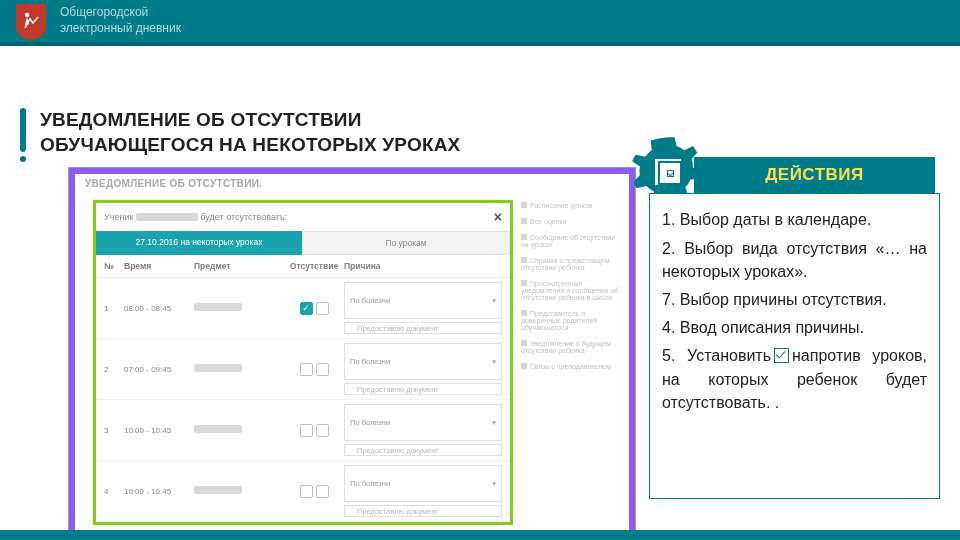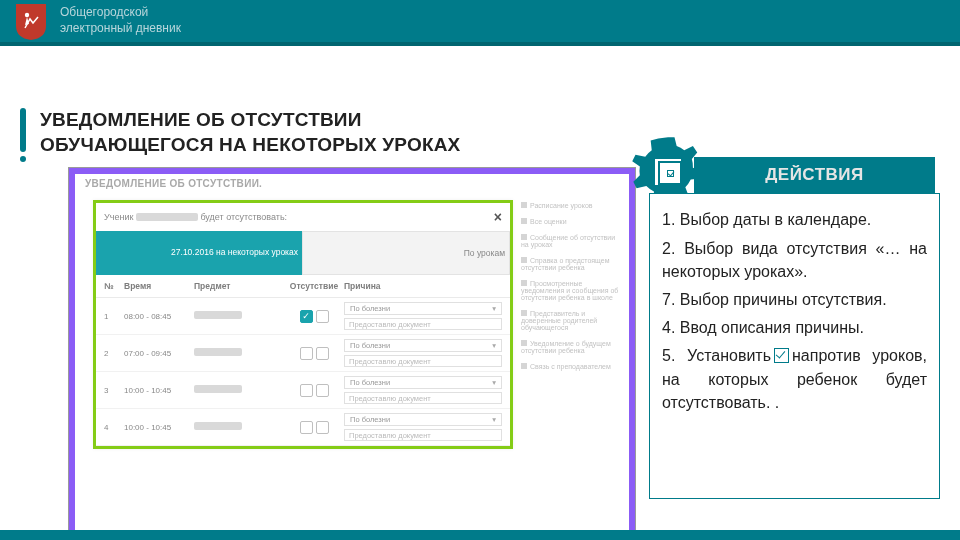--- a/index.html
+++ b/index.html
@@ -19,54 +19,54 @@
 
   .mock { width: 568px; height: 424px; border: 1px solid #9a9a9a; background: #8b5cf6; position: relative; margin-left: 48px; }
   .mock-inner { position: absolute; inset: 6px; background: #fff; }
   .mock-title { font-size: 10px; color: #a9a9a9; font-weight: 700; padding: 4px 6px 8px 10px; letter-spacing: 0.3px; }
   .mock-under { position: absolute; top: 22px; left: 0; right: 0; bottom: 0; }
   .panel { position: absolute; top: 4px; left: 18px; width: 420px; background: #fff; border: 3px solid #84cc16; box-shadow: 0 0 4px rgba(0,0,0,0.06); }
   .panel-head { display: flex; align-items: center; padding: 6px 8px; font-size: 9px; color: #8a8a8a; }
   .grey-blob { display: inline-block; background: #d9d9d9; border-radius: 2px; height: 8px; }
   .panel-close { margin-left: auto; font-size: 14px; color: #555; font-weight: 700; }
   .tabs { display: flex; }
-  .tab { flex: 1; text-align: right; padding: 16px 4px; font-size: 8.5px; }
+  .tab { flex: 1; text-align: center; padding: 6px 4px; font-size: 8.5px; }
   .tab.active { background: #1aa3ad; color: #fff; }
   .tab.inactive { background: #f3f3f3; color: #888; border: 1px solid #e3e3e3; }
   .tbl-head { display: flex; font-size: 8.5px; color: #7e7e7e; padding: 6px 8px; border-bottom: 1px solid #eaeaea; font-weight: 600; }
   .col-n { width: 20px; }
   .col-t { width: 70px; }
   .col-p { width: 90px; }
   .col-a { width: 60px; text-align: center; }
   .col-r { flex: 1; }
   .tbl-rows .row { display: flex; align-items: center; font-size: 8px; color: #888; padding: 4px 8px; border-bottom: 1px solid #f1f1f1; }
   .row .col-a { display: flex; gap: 3px; justify-content: center; }
   .chk { width: 13px; height: 13px; border: 1px solid #bfbfbf; border-radius: 2px; display: inline-flex; align-items: center; justify-content: center; background: #fff; }
   .chk.on { background: #1aa3ad; border-color: #1aa3ad; color: #fff; font-size: 9px; }
-  .reason-box { border: 1px solid #e0e0e0; padding: 1px 5px; font-size: 7.5px; color: #999; display: flex; justify-content: space-between; margin-bottom: 3px; }
+  .reason-box { border: 1px solid #e0e0e0; padding: 13px 5px; font-size: 7.5px; color: #999; display: flex; justify-content: space-between; margin-bottom: 3px; }
   .reason-box .arr { color: #aaa; }
-  .reason-input { height: 12px; background: #fff; border: 1px solid #e0e0e0; font-size: 7.5px; color: #bbb; padding: 1px 4px; }
+  .reason-input { height: 12px; background: #fff; border: 1px solid #e0e0e0; font-size: 7.5px; color: #bbb; padding: 1px 12px; }
 
   .side-menu { position: absolute; top: 2px; right: 6px; width: 104px; font-size: 7px; color: #c2c2c2; }
   .side-menu .mi { padding: 4px 2px; border-bottom: 1px solid rgba(0,0,0,0); }
   .side-menu .mi .dot { display: inline-block; width: 6px; height: 6px; background: #d5d5d5; margin-right: 3px; }
   .cal-row { display: flex; gap: 8px; padding: 6px 18px; }
   .cal { width: 122px; }
   .cal-head { display: flex; justify-content: space-between; font-size: 6.5px; color: #b9b9b9; padding: 0 2px 2px; }
   .cal-grid { display: grid; grid-template-columns: repeat(7, 1fr); gap: 1.5px; }
   .cal-cell { height: 7px; background: #f2f2f2; }
   .cal-cell.p { background: #f6d9e4; }
 
   .actions { flex: 1; height: 332px; position: relative; }
   .gear-badge { position: absolute; top: -34px; left: -28px; width: 92px; height: 78px; display: flex; align-items: center; justify-content: center; }
   .gear-badge svg { width: 88px; height: 78px; }
   .gear-inner { position: absolute; top: -6px; left: 8px; width: 24px; height: 24px; border: 2px solid #007b8a; background: #fff; display: flex; flex-direction: column; align-items: center; justify-content: center; gap: 2px; }
   .gear-inner .ck { width: 7px; height: 7px; border: 1.5px solid #007b8a; position: relative; }
   .gear-inner .ck::after { content: ""; position: absolute; left: 1px; top: -1px; width: 3px; height: 5px; border-right: 1.5px solid #007b8a; border-bottom: 1.5px solid #007b8a; transform: rotate(40deg); }
-  .actions-title { position: absolute; top: -10px; left: 44px; right: 5px; height: 36px; background: #007b8a; color: #e5e5e5; display: flex; align-items: center; justify-content: center; font-weight: 700; font-size: 17px; letter-spacing: 0.5px; }
+  .actions-title { position: absolute; top: -10px; left: 44px; right: 5px; height: 36px; background: #007b8a; color: #fde047; display: flex; align-items: center; justify-content: center; font-weight: 700; font-size: 17px; letter-spacing: 0.5px; }
   .actions-body { position: absolute; top: 26px; left: -1px; right: 0; bottom: 0; border: 1.5px solid #007b8a; background: #fff; padding: 14px 12px; font-size: 16px; color: #222; line-height: 1.45; }
   .actions-body p { margin-bottom: 5px; text-align: justify; }
   .inline-chk { display: inline-block; width: 15px; height: 15px; border: 1.5px solid #007b8a; vertical-align: -2px; margin: 0 3px; position: relative; }
   .inline-chk::after { content: ""; position: absolute; left: 3px; top: 0px; width: 4px; height: 8px; border-right: 1.5px solid #007b8a; border-bottom: 1.5px solid #007b8a; transform: rotate(40deg); }
 
   .footer-bar { position: absolute; left: 0; right: 0; bottom: 0; height: 10px; background: #007b8a; }
 </style>
 </head>
 <body>
 

